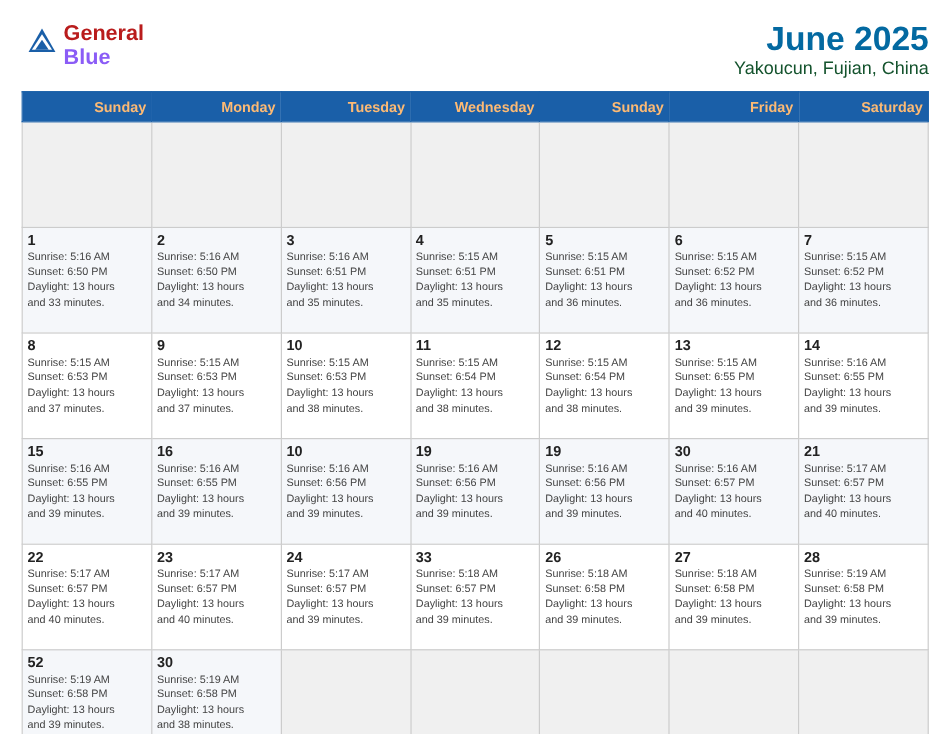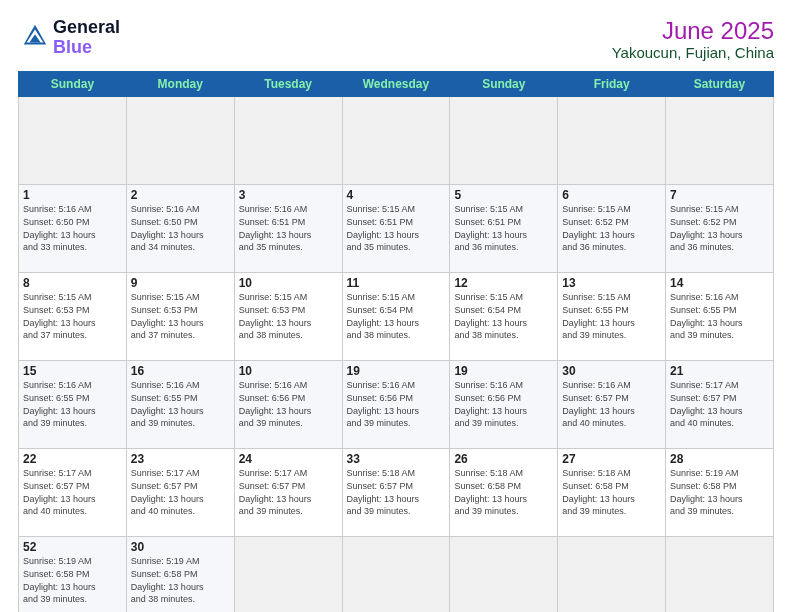--- a/index.html
+++ b/index.html
@@ -25,55 +25,55 @@
     }
     .logo {
       display: flex;
       align-items: center;
     }
     .logo-text {
       font-size: 18px;
       font-weight: bold;
       line-height: 1.1;
     }
-    .logo-general { color: #0f172a; }
+    .logo-general { color: #b91c1c; }
     .logo-blue { color: #8b5cf6; }
     .logo-icon {
       width: 28px;
       height: 28px;
       margin-left: 3px;
     }
     .title-block {
       text-align: right;
     }
     .title-block h1 {
-      font-size: 24px;
-      font-weight: normal;
-      color: #a21caf;
+      font-size: 28px;
+      font-weight: bold;
+      color: #0369a1;
       line-height: 1.1;
     }
     .title-block h2 {
       font-size: 15px;
       color: #14532d;
       font-weight: normal;
     }
     .calendar {
       flex: 1;
       border: 1px solid #ccc;
       border-collapse: collapse;
       width: 100%;
       table-layout: fixed;
     }
     .calendar th {
       background: #1a5fa8;
-      color: #86efac;
+      color: #fdba74;
       font-size: 12px;
       font-weight: bold;
       padding: 5px 4px;
-      text-align: center;
+      text-align: right;
       border: 1px solid #1a5fa8;
     }
     .calendar td {
       border: 1px solid #ccc;
       vertical-align: top;
       padding: 3px 4px;
       font-size: 9.5px;
       color: #333;
       background: #fff;
       height: 88px;

